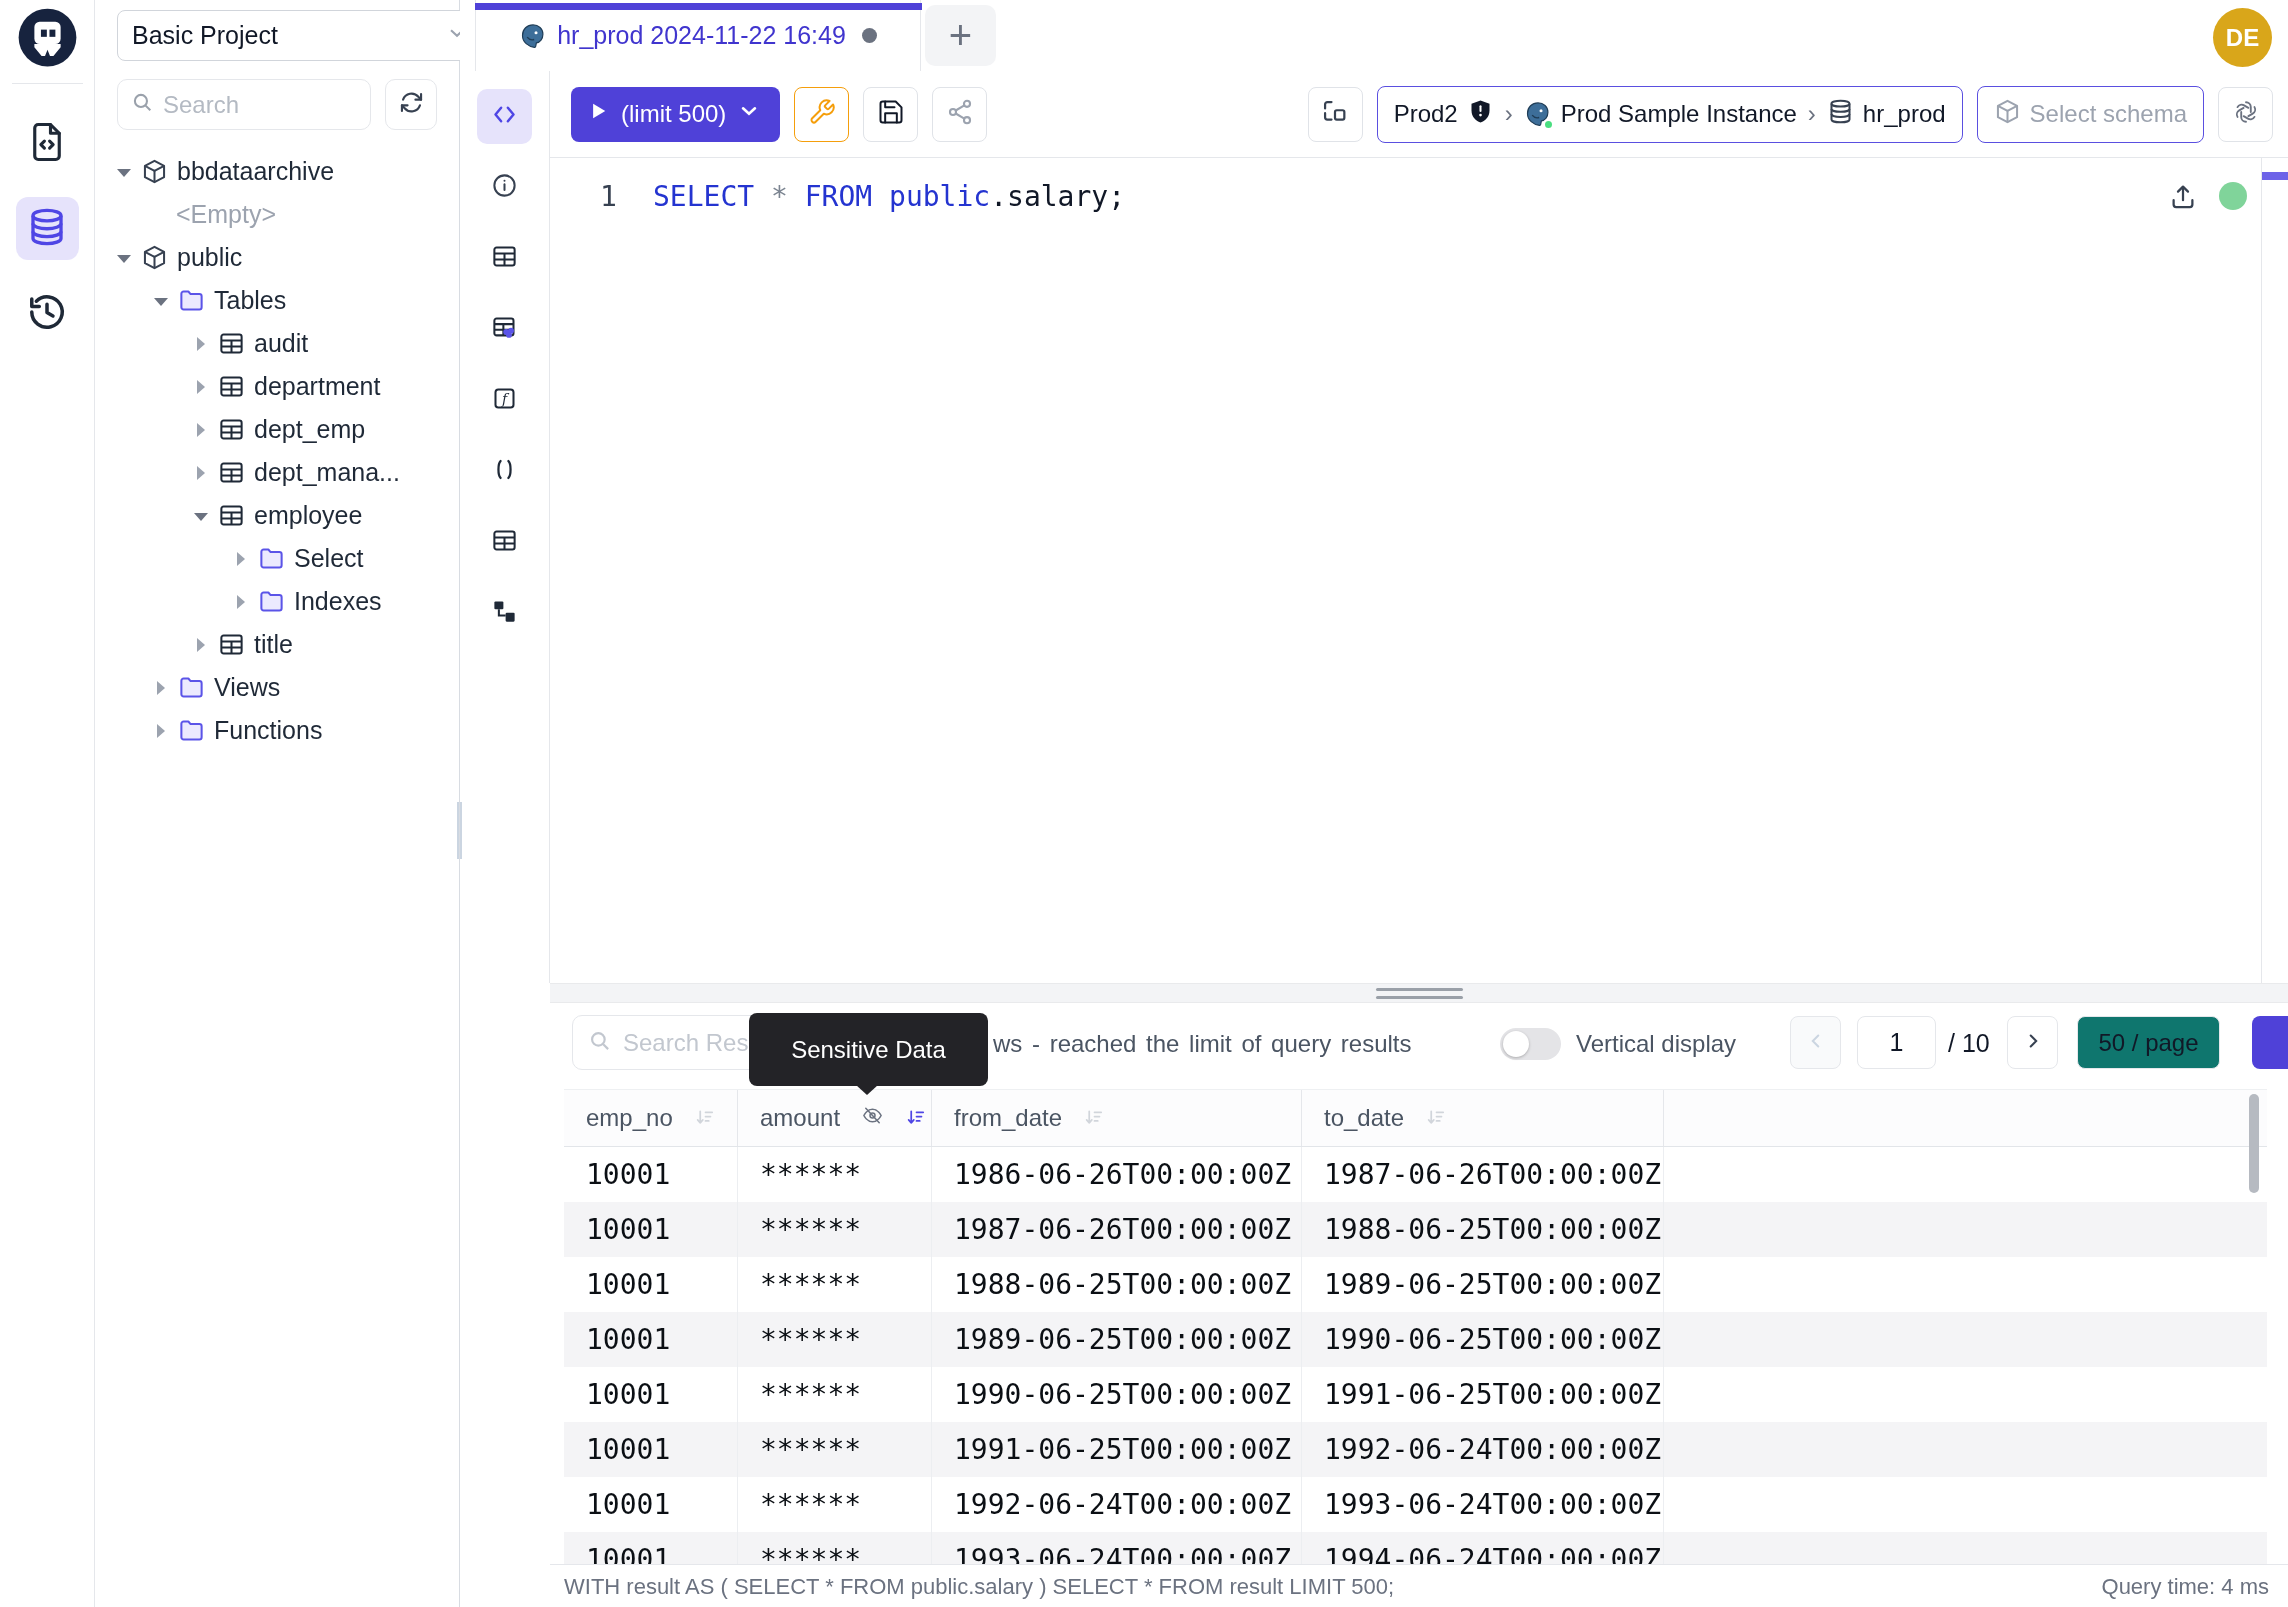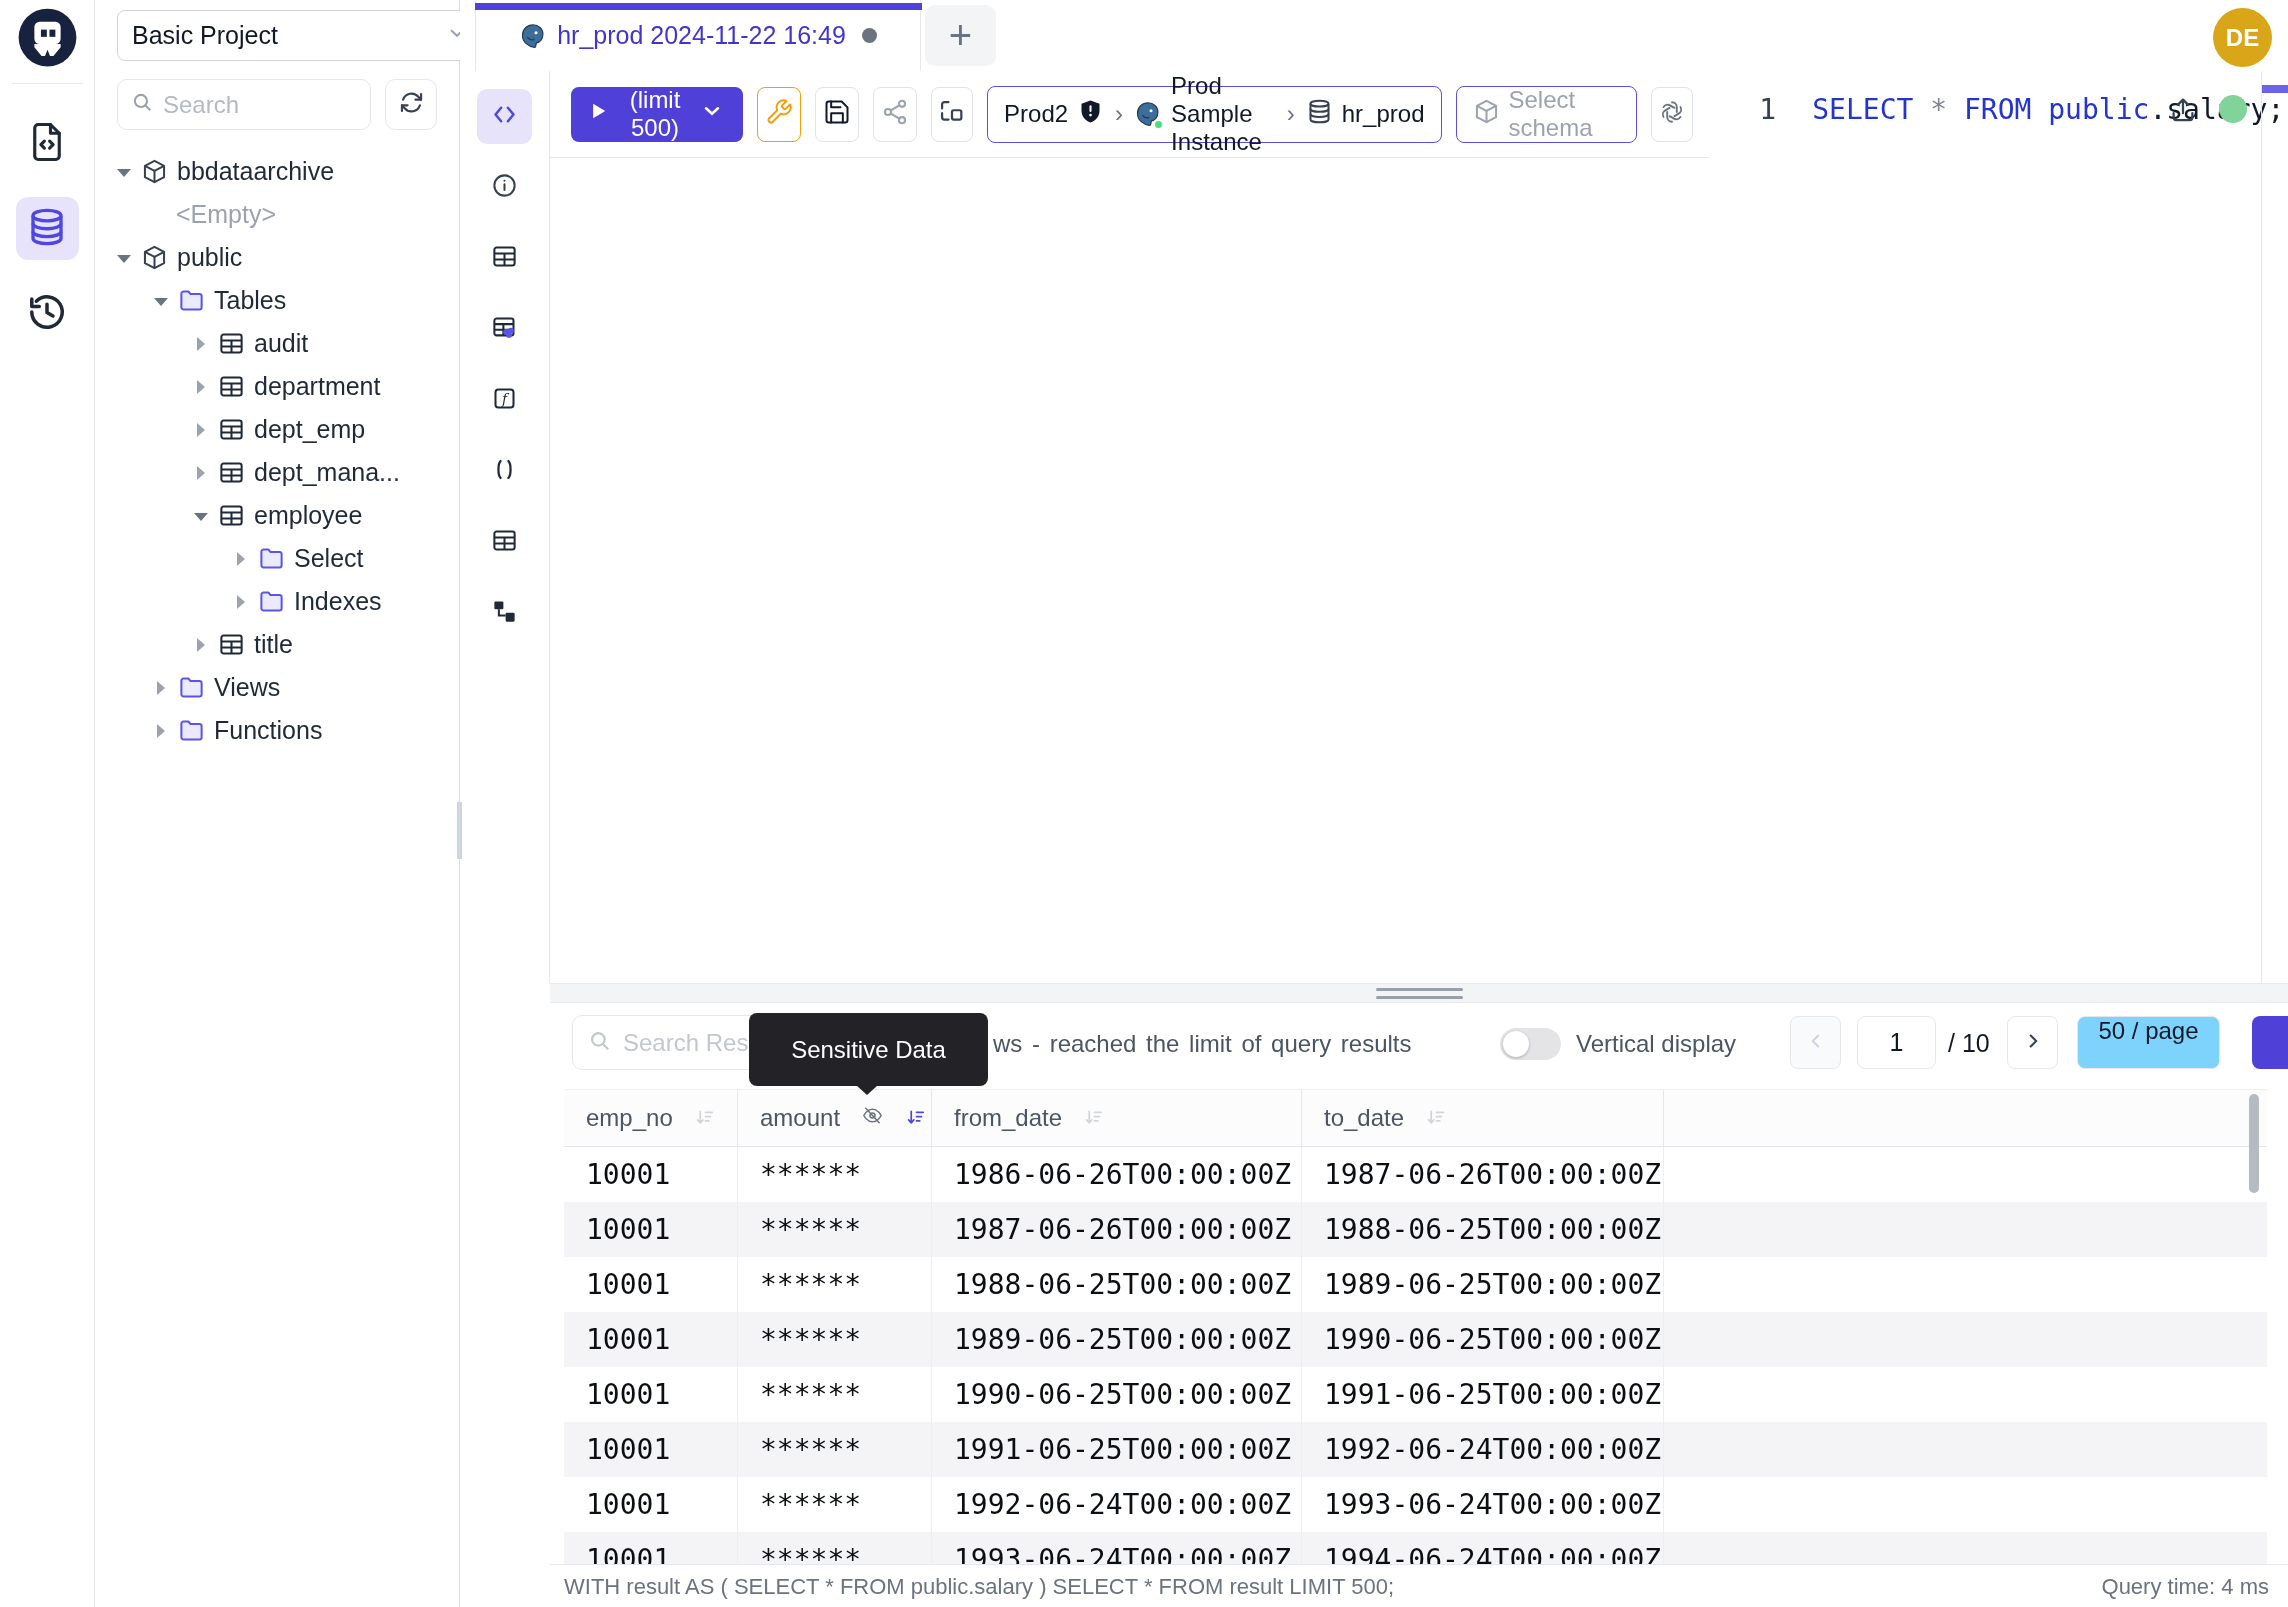--- a/index.html
+++ b/index.html
@@ -46,21 +46,21 @@
   .tab-title{font-size:25px;font-weight:500;color:#4035ce}
   .tab-dot{width:15px;height:15px;border-radius:50%;background:#6b7280;margin-left:6px}
   .newtab{position:absolute;left:465px;top:5px;width:71px;height:61px;background:#f3f4f6;border-radius:10px;display:flex;align-items:center;justify-content:center;font-size:40px;color:#6b7280;font-weight:300}
   .avatar{position:absolute;right:17px;top:8px;width:59px;height:59px;border-radius:50%;background:#d9a61a;color:#fff;font-size:24px;font-weight:bold;display:flex;align-items:center;justify-content:center}
 
   .content-row{display:flex;height:912px;flex:0 0 912px}
   .strip{width:90px;flex:0 0 90px;border-right:1px solid #e5e7eb;padding-top:18px;display:flex;flex-direction:column;align-items:center;gap:16px}
   .strip-btn{width:55px;height:55px;border-radius:10px;display:flex;align-items:center;justify-content:center}
   .strip-btn svg{width:27px;height:27px}
   .strip-btn.active{background:#e6e3fb}
-  .workarea{flex:1;display:flex;flex-direction:row;min-width:0}
+  .workarea{flex:1;display:flex;flex-direction:column;min-width:0}
 
   
   .toolbar{height:87px;flex:0 0 87px;border-bottom:1px solid #e5e7eb;display:flex;align-items:center;padding:0 16px 0 21px;gap:14px}
   .run-btn{height:55px;padding:0 18px 0 14px;background:#4f41d8;border-radius:8px;display:flex;align-items:center;gap:10px;color:#fff;font-size:24px;font-weight:500;border:none}
   .run-btn svg{width:26px;height:26px}
   .tool-btn{width:55px;height:55px;border-radius:8px;border:1px solid #e0e3e8;background:#fff;display:flex;align-items:center;justify-content:center}
   .tool-btn svg{width:28px;height:28px}
   .tool-btn.warn{border-color:#f59e0b}
   .tb-right{margin-left:auto;display:flex;align-items:center;gap:14px}
   .bc-box{height:57px;border:1.5px solid #5a4fe0;border-radius:8px;display:flex;align-items:center;padding:0 16px;gap:9px;background:#fff;font-size:24px;color:#111827}
@@ -96,21 +96,21 @@
   .toggle{position:absolute;left:950px;top:25px;width:61px;height:32px;border-radius:16px;background:#e4e4e7}
   .toggle .knob{position:absolute;left:3px;top:3px;width:26px;height:26px;border-radius:50%;background:#fff;box-shadow:0 1px 3px rgba(0,0,0,.25)}
   .toggle-label{position:absolute;left:1026px;top:27px;font-size:24px;color:#4b5563}
   .pg-btn{position:absolute;top:13px;width:51px;height:53px;border:1px solid #e5e7eb;border-radius:8px;background:#fff;display:flex;align-items:center;justify-content:center}
   .pg-btn svg{width:22px;height:22px}
   .pg-btn.disabled{background:#f9fafb;color:#cbd5e1}
   .pg-prev{left:1240px}
   .pg-next{left:1457px}
   .pg-input{position:absolute;left:1307px;top:13px;width:79px;height:53px;border:1px solid #e5e7eb;border-radius:8px;font-size:25px;color:#111827;text-align:center;outline:none;font-family:"Liberation Sans",sans-serif}
   .pg-total{position:absolute;left:1398px;top:26px;font-size:25px;color:#111827}
-  .pg-size{position:absolute;left:1527px;top:13px;width:143px;height:53px;border:1px solid #e5e7eb;border-radius:8px;display:flex;align-items:flex-start;justify-content:center;font-size:24px;color:#111827;background:#7dd3fc}
+  .pg-size{position:absolute;left:1527px;top:13px;width:143px;height:53px;border:1px solid #e5e7eb;border-radius:8px;display:flex;align-items:center;justify-content:center;font-size:24px;color:#111827;background:#0f766e}
   .export-btn{position:absolute;left:1702px;top:13px;width:37px;height:53px;background:#4f41d8;border:none;border-radius:8px 0 0 8px}
 
   .tooltip{position:absolute;left:199px;top:10px;width:239px;height:73px;background:#232327;border-radius:8px;color:#fff;font-size:24px;display:flex;align-items:center;justify-content:center;z-index:5}
   .tooltip::after{content:"";position:absolute;left:107px;bottom:-9px;border-left:11px solid transparent;border-right:11px solid transparent;border-top:10px solid #232327}
 
   .rtable{position:absolute;left:14px;top:86px;width:1703px;height:476px;overflow:hidden;border-top:1px solid #eef0f2}
   .thead{display:flex;height:57px;border-bottom:1px solid #e2e5e9;background:#fcfcfd}
   .th{display:flex;align-items:center;padding-left:22px;gap:21px;font-size:24px;color:#4b5563;border-right:1px solid #e5e7eb}
   .th .sort{color:#d1d5db;display:flex}
   .th.sort-active .sort{color:#4f46e5}

